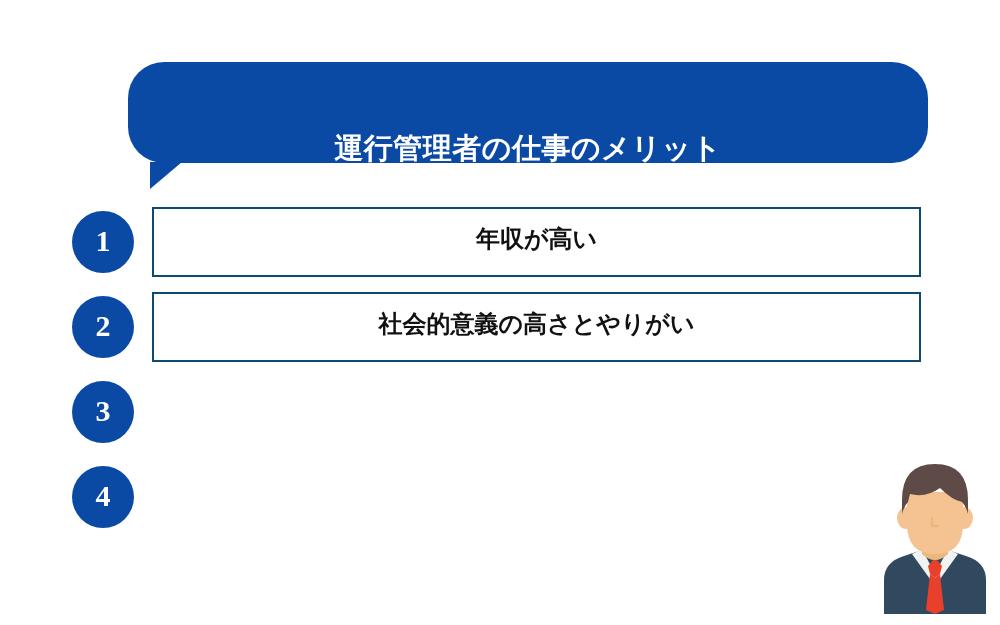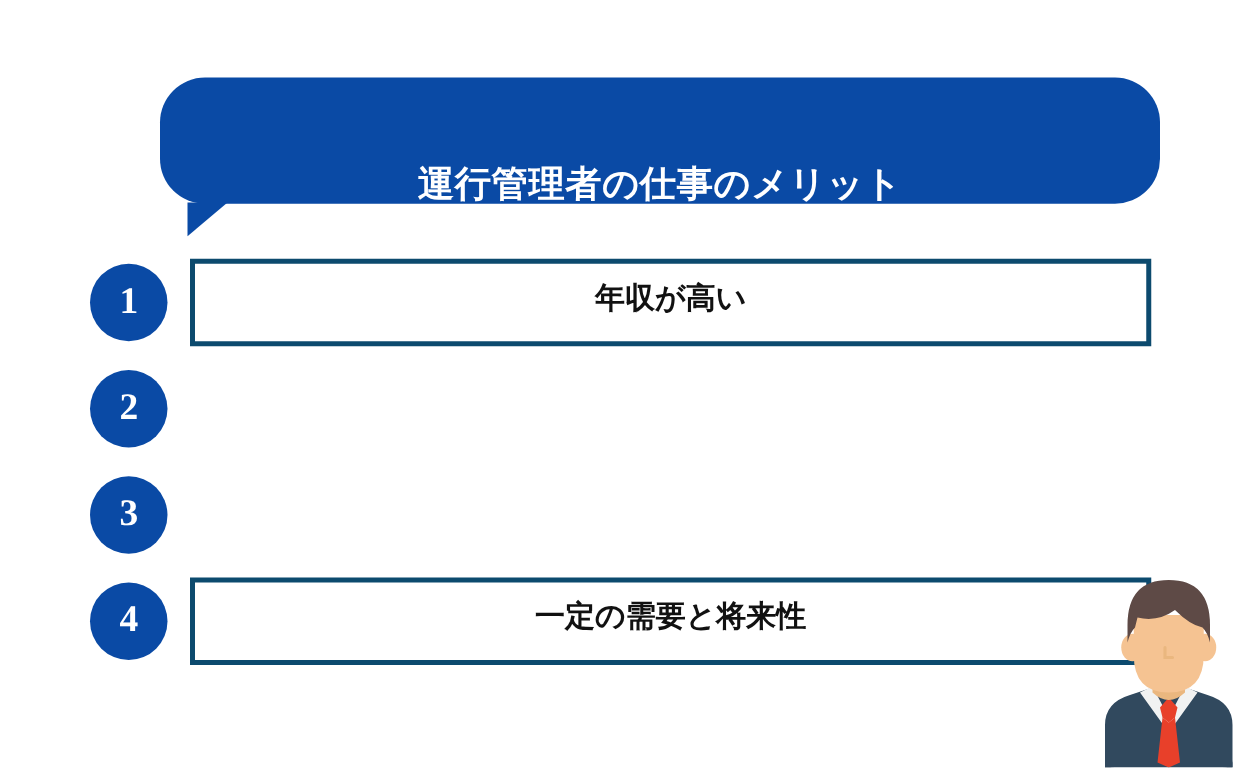--- a/index.html
+++ b/index.html
@@ -94,21 +94,21 @@
     padding-bottom: 2px;
   }
 
   .row-box {
     position: absolute;
     left: 80px;
     top: 0px;
     width: 769px;
     height: 70px;
     box-sizing: border-box;
-    border: 4px solid #0c4a6e;
+    border: 2px solid #0c4a6e;
     background: #ffffff;
     display: flex;
     align-items: center;
     justify-content: center;
   }
   .row-box span {
     color: #111111;
     font-size: 24px;
     font-weight: bold;
     line-height: 1;
@@ -146,34 +146,34 @@
       </div>
       <div class="row-box">
         <span>年収が高い</span>
       </div>
     </div>
 
     <div class="row row-2">
       <div class="num-circle">
         <span>2</span>
       </div>
+      <div class="row-box">
+        <span>社会的意義の高さとやりがい</span>
+      </div>
     </div>
 
     <div class="row row-3">
       <div class="num-circle">
         <span>3</span>
       </div>
     </div>
 
     <div class="row row-4">
       <div class="num-circle">
         <span>4</span>
-      </div>
-      <div class="row-box">
-        <span>一定の需要と将来性</span>
       </div>
     </div>
 
   </div>
 
   <div class="avatar">
     <svg width="110" height="152" viewBox="0 0 110 152" xmlns="http://www.w3.org/2000/svg">
 
       <path d="M4 152 L4 118 Q4 100 24 94 L42 88 L68 88 L86 94 Q106 100 106 118 L106 152 Z" fill="#31495e"></path>
 

